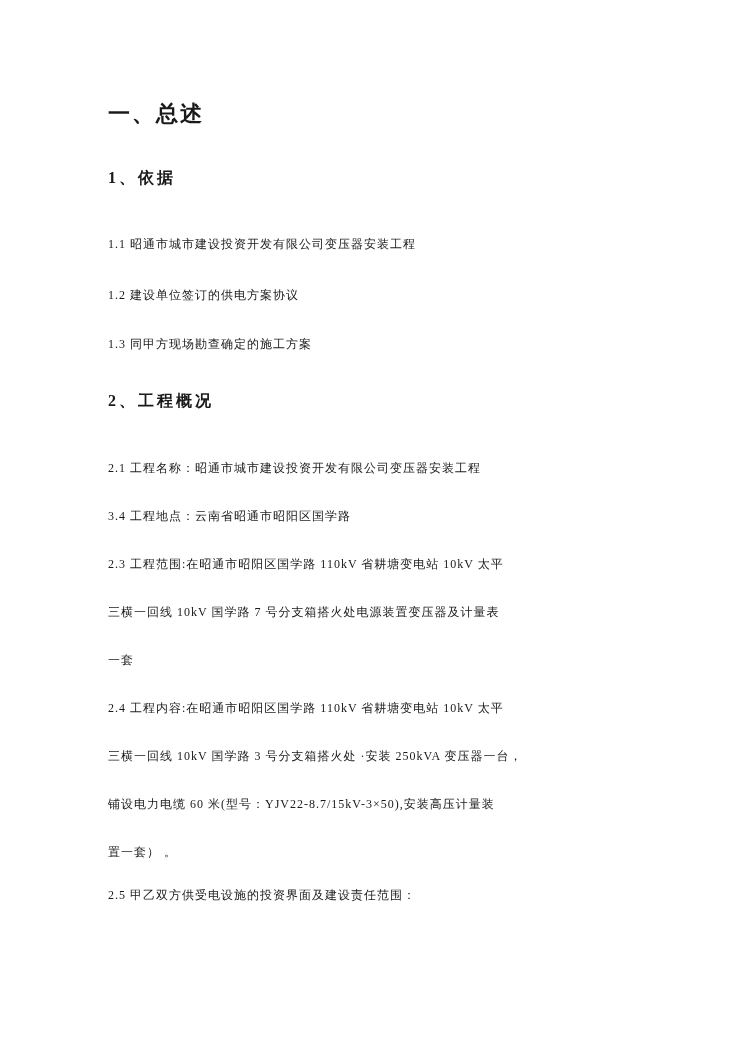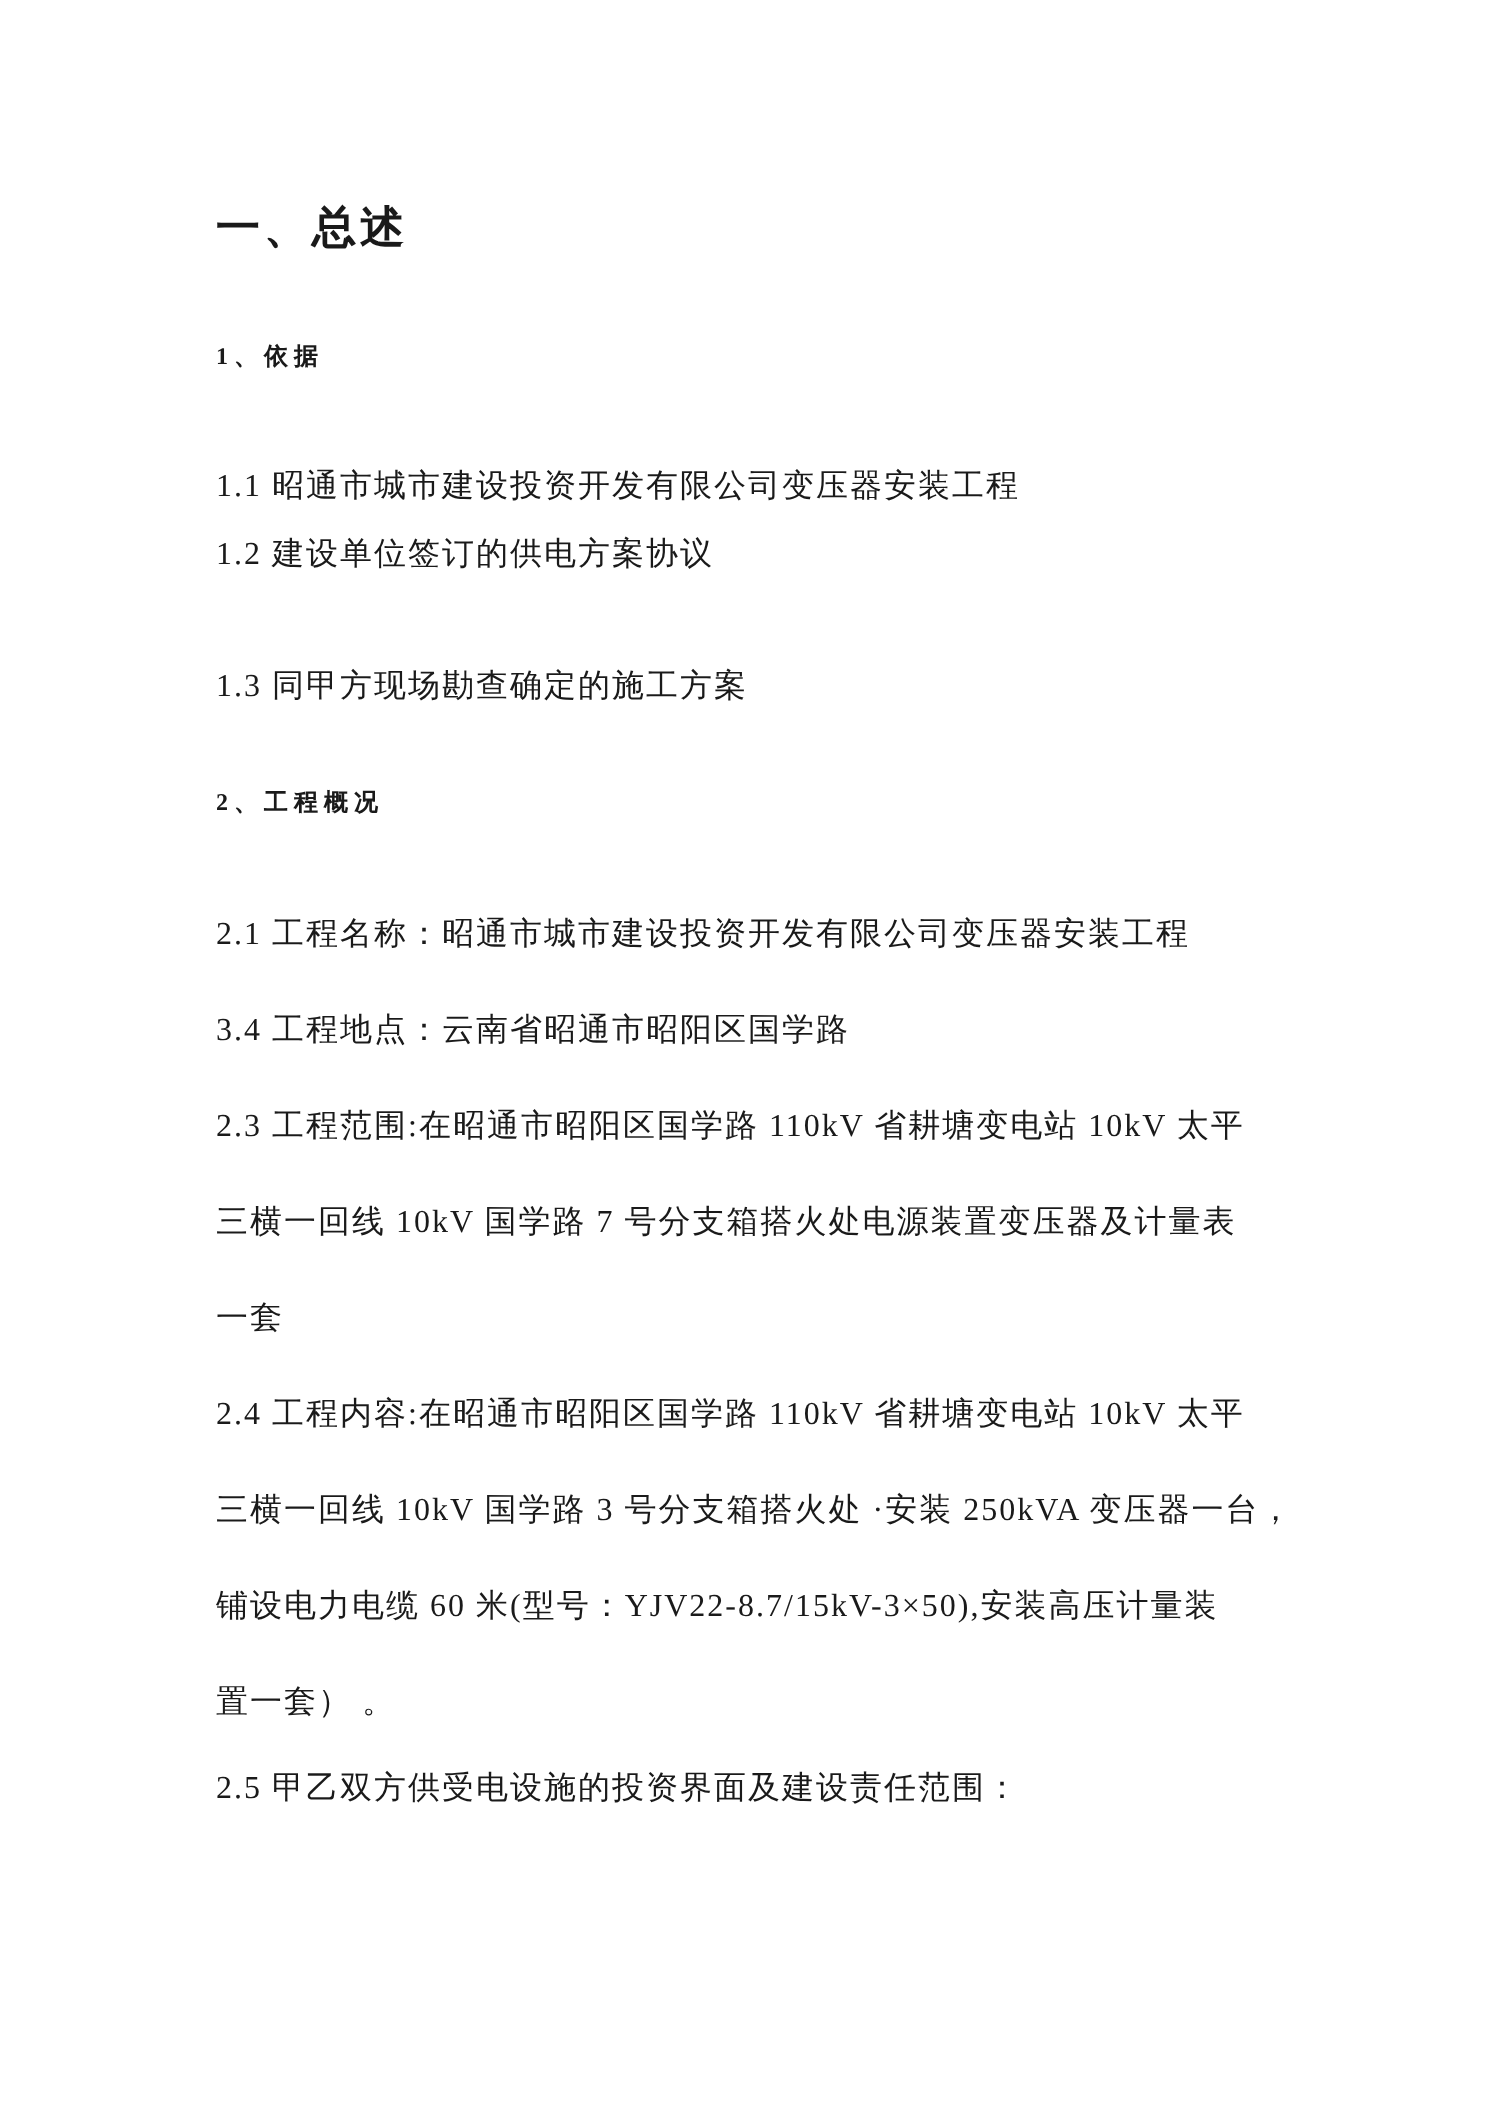--- a/index.html
+++ b/index.html
@@ -13,55 +13,55 @@
     height: 1052px;
     background: #ffffff;
     overflow: hidden;
     font-family: "Liberation Serif", "DejaVu Serif", serif;
     color: #1a1a1a;
   }
   .doc-line {
     position: absolute;
     left: 108px;
     white-space: nowrap;
-    font-size: 16px;
+    font-size: 12px;
     letter-spacing: 1px;
     line-height: 22px;
   }
   .h1 {
     position: absolute;
     left: 108px;
     white-space: nowrap;
     font-size: 22px;
     font-weight: bold;
     letter-spacing: 2px;
     line-height: 26px;
   }
   .h2 {
     position: absolute;
     left: 108px;
     white-space: nowrap;
-    font-size: 12px;
+    font-size: 16px;
     font-weight: bold;
     letter-spacing: 3px;
     line-height: 24px;
   }
 </style>
 </head>
 <body>
 
 <div class="page">
 
   <div class="h1" style="top:101px">一、总述</div>
 
   <div class="h2" style="top:166px">1、依据</div>
 
   <div class="doc-line" style="top:233px">1.1 昭通市城市建设投资开发有限公司变压器安装工程</div>
 
-  <div class="doc-line" style="top:267px">1.2 建设单位签订的供电方案协议</div>
+  <div class="doc-line" style="top:284px">1.2 建设单位签订的供电方案协议</div>
 
   <div class="doc-line" style="top:333px">1.3 同甲方现场勘查确定的施工方案</div>
 
   <div class="h2" style="top:389px">2、工程概况</div>
 
   <div class="doc-line" style="top:457px">2.1 工程名称：昭通市城市建设投资开发有限公司变压器安装工程</div>
 
   <div class="doc-line" style="top:505px">3.4 工程地点：云南省昭通市昭阳区国学路</div>
 
   <div class="doc-line" style="top:553px">2.3 工程范围:在昭通市昭阳区国学路 110kV 省耕塘变电站 10kV 太平</div>

